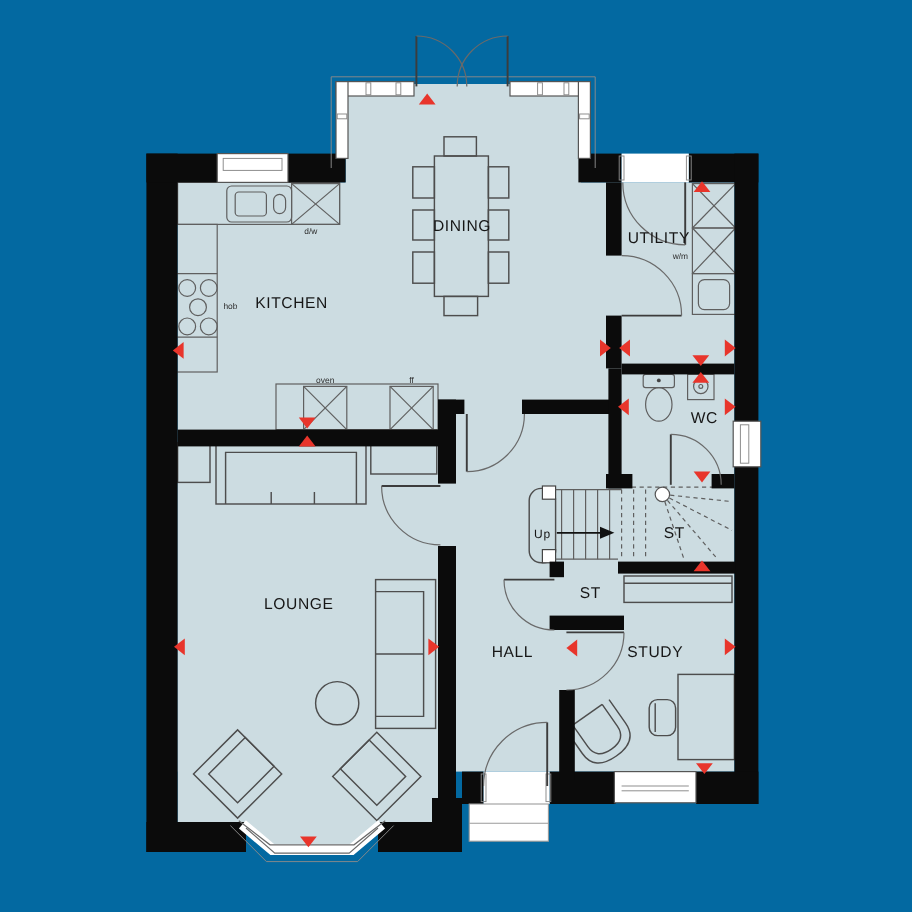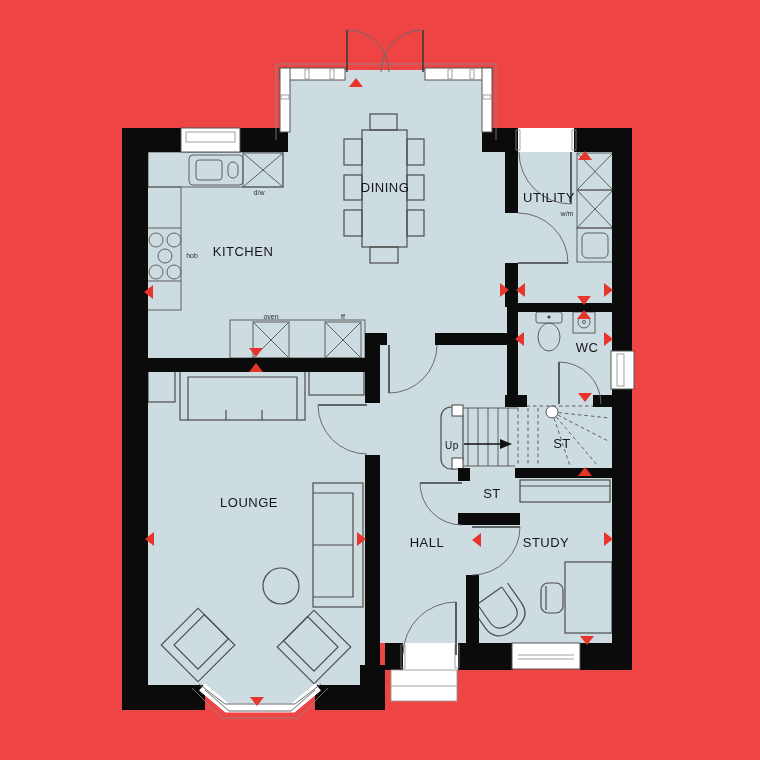--- a/index.html
+++ b/index.html
@@ -1,16 +1,16 @@
 <!DOCTYPE html>
 <html><head>
 <meta charset="utf-8">
 <style>
   html,body{margin:0;padding:0;background:#ffffff;}
-  #canvas{position:relative;width:760px;height:760px;background:#ef4444;overflow:hidden;
+  #canvas{position:relative;width:760px;height:760px;background:#0369a1;overflow:hidden;
           font-family:"Liberation Sans", sans-serif;text-align:center;}
   svg{position:absolute;left:0;top:0;}
   .floor{fill:var(--floor,#ccdce1);}
   .wall{fill:var(--wall,#0b0b0b);}
   .furn{fill:none;stroke:#4d4d4d;stroke-width:1.2;}
   .appl{fill:none;stroke:#5f5f5f;stroke-width:1;}
   .glaz{fill:#ffffff;stroke:#555;stroke-width:1;}
   .thin{fill:none;stroke:#8a8a8a;stroke-width:0.8;}
   .leaf{stroke:#3c3c3c;stroke-width:1.6;fill:none;}
   .swing{stroke:#6a6a6a;stroke-width:1;fill:none;}

